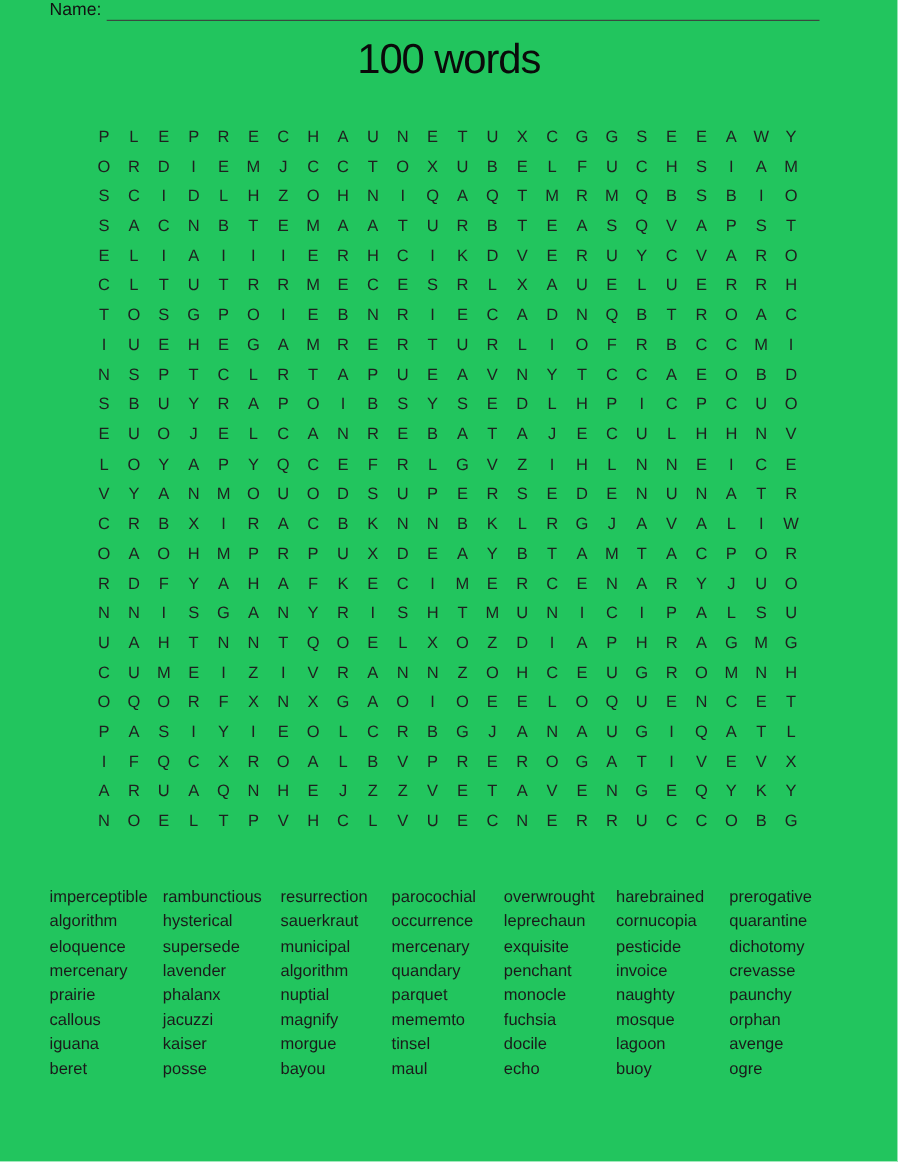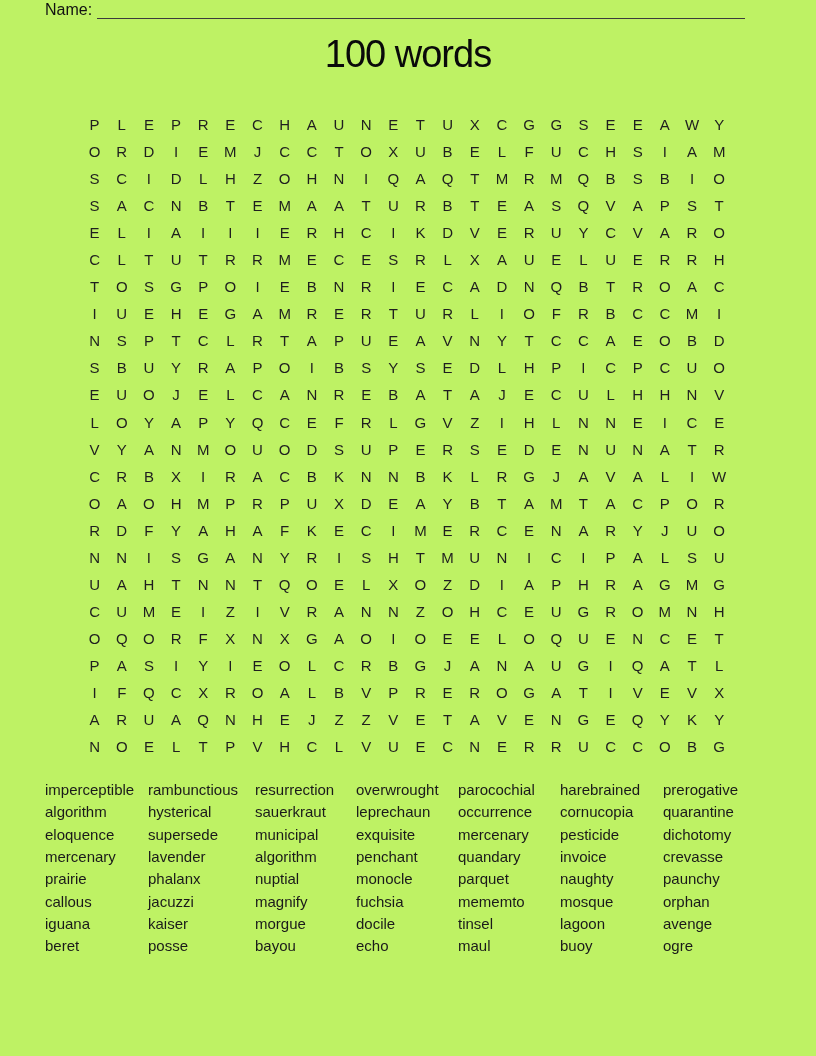--- a/index.html
+++ b/index.html
@@ -4,21 +4,21 @@
 <style>
   html, body {
     margin: 0;
     padding: 0;
     background: #ffffff;
   }
   .page {
     position: relative;
     width: 816px;
     height: 1056px;
-    background: #bef264;
+    background: #22c55e;
     font-family: "Liberation Sans", sans-serif;
     color: #000000;
     overflow: hidden;
   }
   
   .name-row {
     position: absolute;
     left: 45px;
     top: 1px;
     width: 700px;
@@ -70,20 +70,21 @@
   
   .words {
     position: absolute;
     left: 45px;
     top: 779px;
     display: grid;
     grid-template-columns: 103px 107px 101px 102px 102px 103px auto;
   }
   .word-col {
     display: block;
+    margin-top: 26px;
   }
   .word {
     font-size: 15px;
     line-height: 22.35px;
     color: #1a1a1a;
     white-space: nowrap;
   }
 </style>
 </head>
 <body>
@@ -701,38 +702,38 @@
         <div class="word">resurrection</div>
         <div class="word">sauerkraut</div>
         <div class="word">municipal</div>
         <div class="word">algorithm</div>
         <div class="word">nuptial</div>
         <div class="word">magnify</div>
         <div class="word">morgue</div>
         <div class="word">bayou</div>
       </div>
       <div class="word-col">
+        <div class="word">parocochial</div>
+        <div class="word">occurrence</div>
+        <div class="word">mercenary</div>
+        <div class="word">quandary</div>
+        <div class="word">parquet</div>
+        <div class="word">mememto</div>
+        <div class="word">tinsel</div>
+        <div class="word">maul</div>
+      </div>
+      <div class="word-col">
         <div class="word">overwrought</div>
         <div class="word">leprechaun</div>
         <div class="word">exquisite</div>
         <div class="word">penchant</div>
         <div class="word">monocle</div>
         <div class="word">fuchsia</div>
         <div class="word">docile</div>
         <div class="word">echo</div>
-      </div>
-      <div class="word-col">
-        <div class="word">parocochial</div>
-        <div class="word">occurrence</div>
-        <div class="word">mercenary</div>
-        <div class="word">quandary</div>
-        <div class="word">parquet</div>
-        <div class="word">mememto</div>
-        <div class="word">tinsel</div>
-        <div class="word">maul</div>
       </div>
       <div class="word-col">
         <div class="word">harebrained</div>
         <div class="word">cornucopia</div>
         <div class="word">pesticide</div>
         <div class="word">invoice</div>
         <div class="word">naughty</div>
         <div class="word">mosque</div>
         <div class="word">lagoon</div>
         <div class="word">buoy</div>

